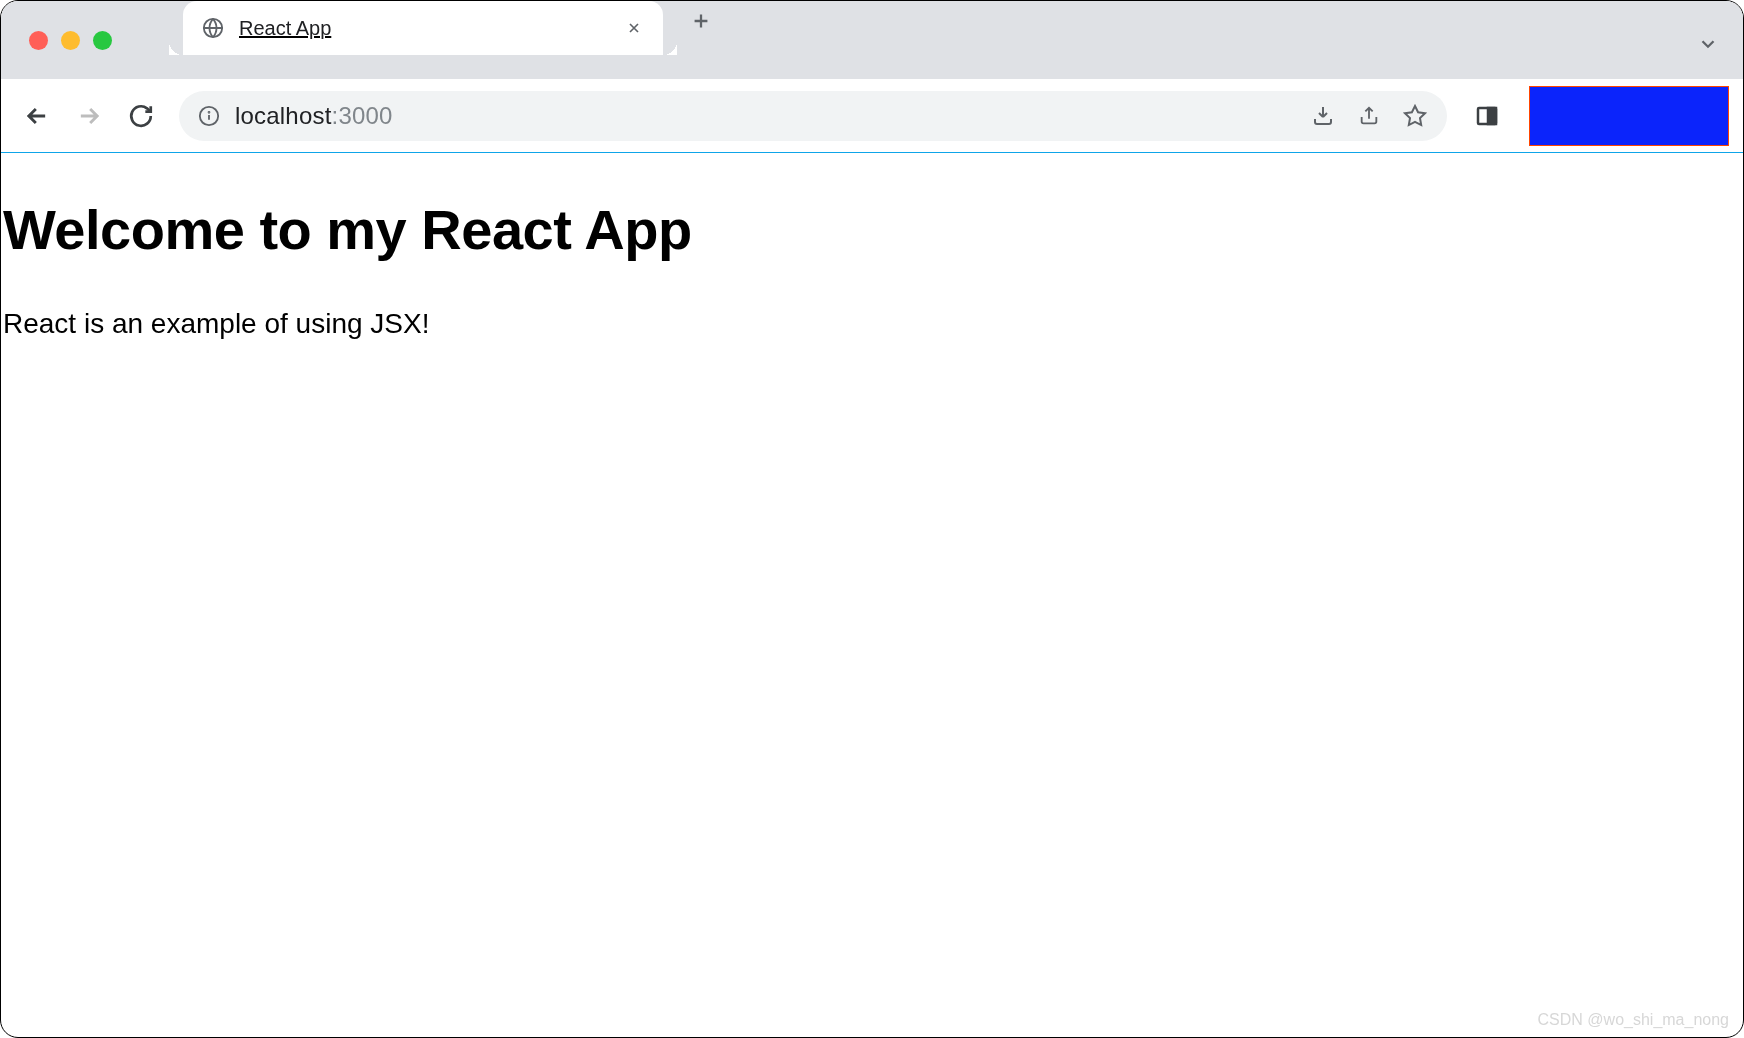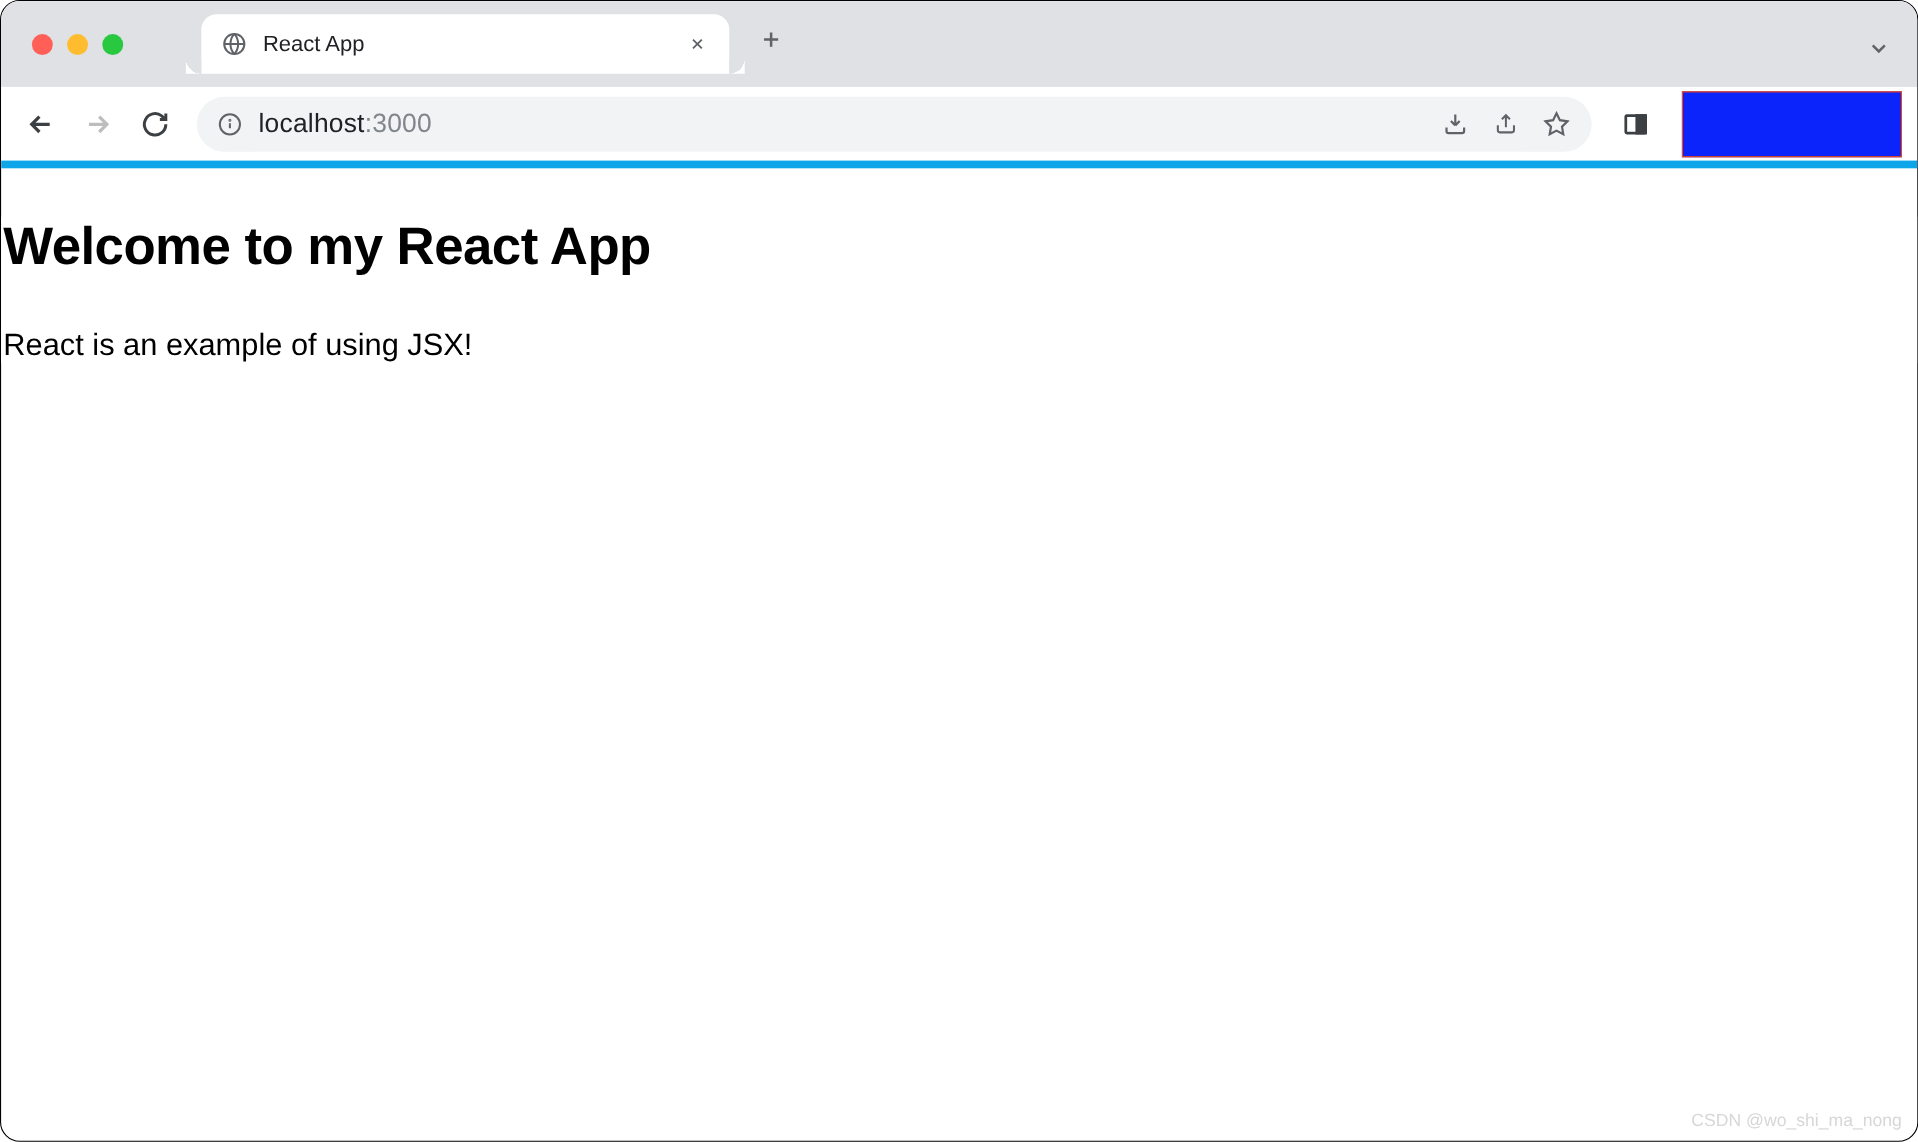--- a/index.html
+++ b/index.html
@@ -29,23 +29,24 @@
       left: 28px;
     }
     .tl {
       width: 19px; height: 19px; border-radius: 50%;
     }
     .tl.red { background: #ff5f57; }
     .tl.yellow { background: #febc2e; }
     .tl.green { background: #28c840; }
     .tabs-row {
       display: flex;
-      align-items: center;
+      align-items: flex-start;
       margin-left: 160px;
       height: 100%;
+      text-decoration: underline;
     }
     .tab {
       background: #fff;
       height: 54px;
       min-width: 480px;
       border-top-left-radius: 14px;
       border-top-right-radius: 14px;
       display: flex;
       align-items: center;
       padding: 0 18px;
@@ -97,21 +98,21 @@
     .tabs-caret {
       position: absolute;
       right: 24px;
       top: 32px;
       color: #5f6368;
       cursor: pointer;
     }
     .toolbar {
       background: #fff;
       height: 74px;
-      border-bottom: 7px solid #0ea5e9;
+      border-bottom: 1px solid #0ea5e9;
       display: flex;
       align-items: center;
       padding: 0 14px;
       gap: 8px;
     }
     .nav-btn {
       width: 44px; height: 44px;
       display: flex; align-items: center; justify-content: center;
       color: #5f6368;
       cursor: pointer;
@@ -171,21 +172,21 @@
       background: #0b24fb;
       border: 1px solid #ff4500;
       margin-left: 14px;
       cursor: pointer;
     }
     .page-content {
       padding: 0;
       background: #fff;
     }
     .page-content h1 {
-      font-size: 48px;
+      font-size: 56px;
       font-weight: 800;
       color: #000;
       margin: 44px 0 0 2px;
       letter-spacing: -0.5px;
     }
     .page-content p {
       font-size: 28px;
       color: #000;
       margin: 46px 0 0 2px;
     }

